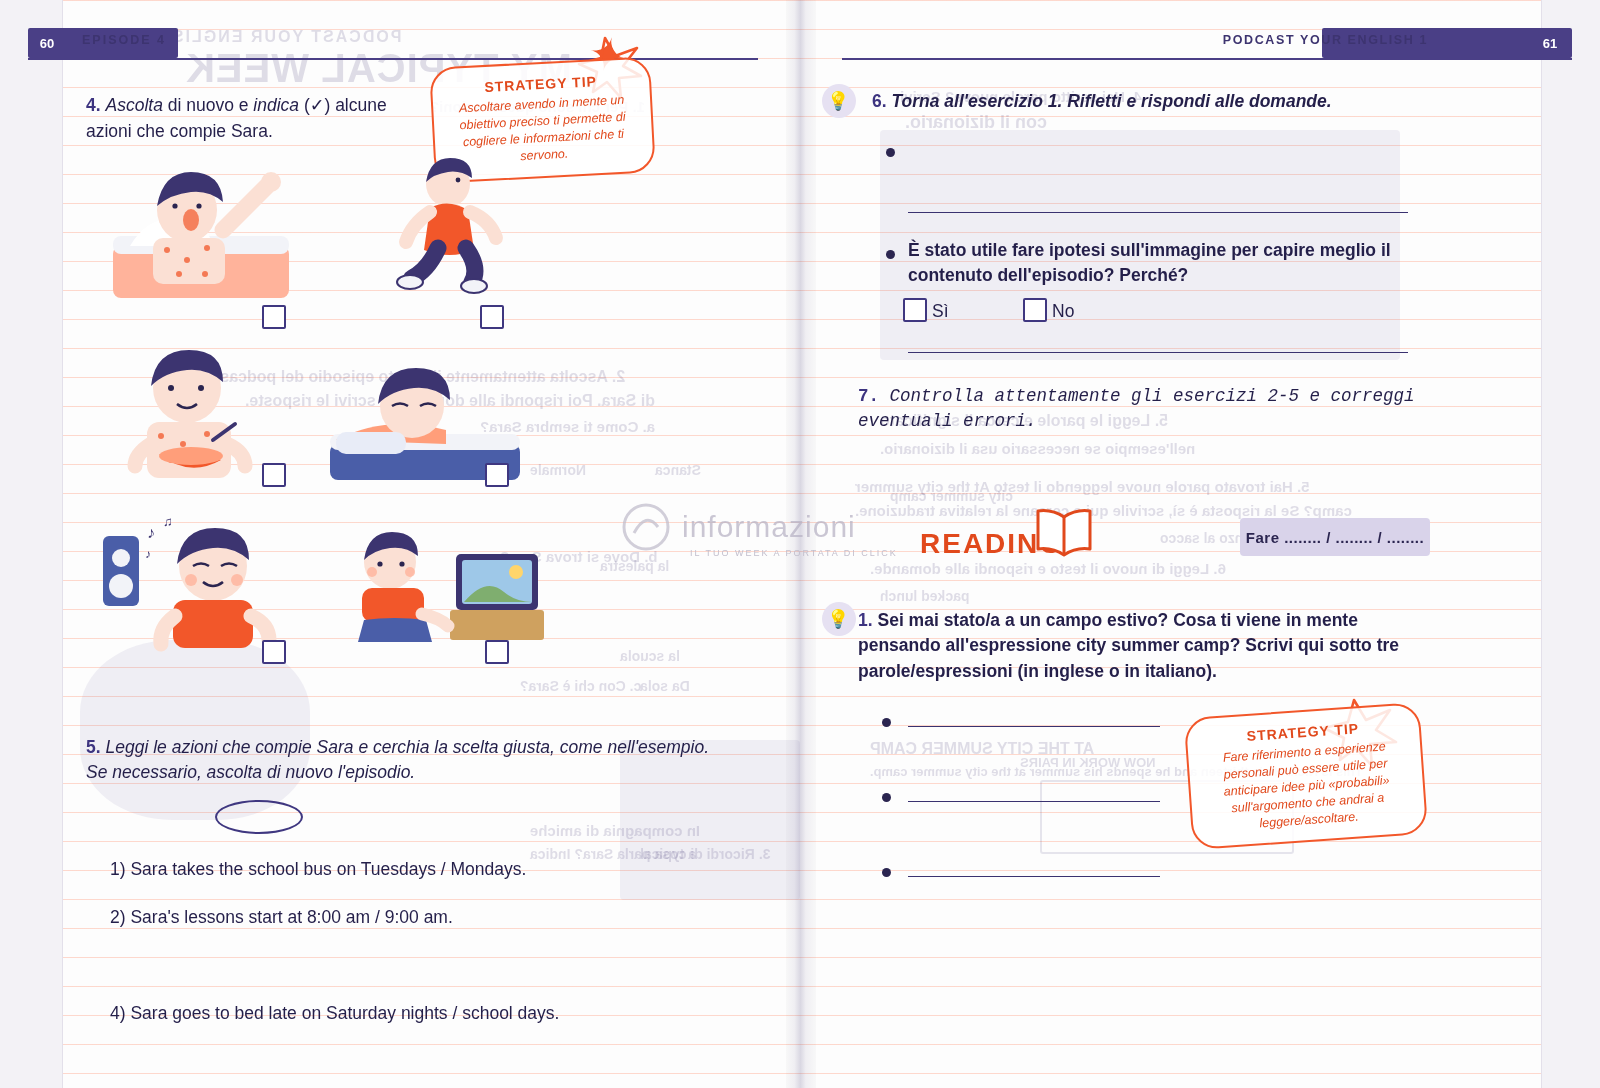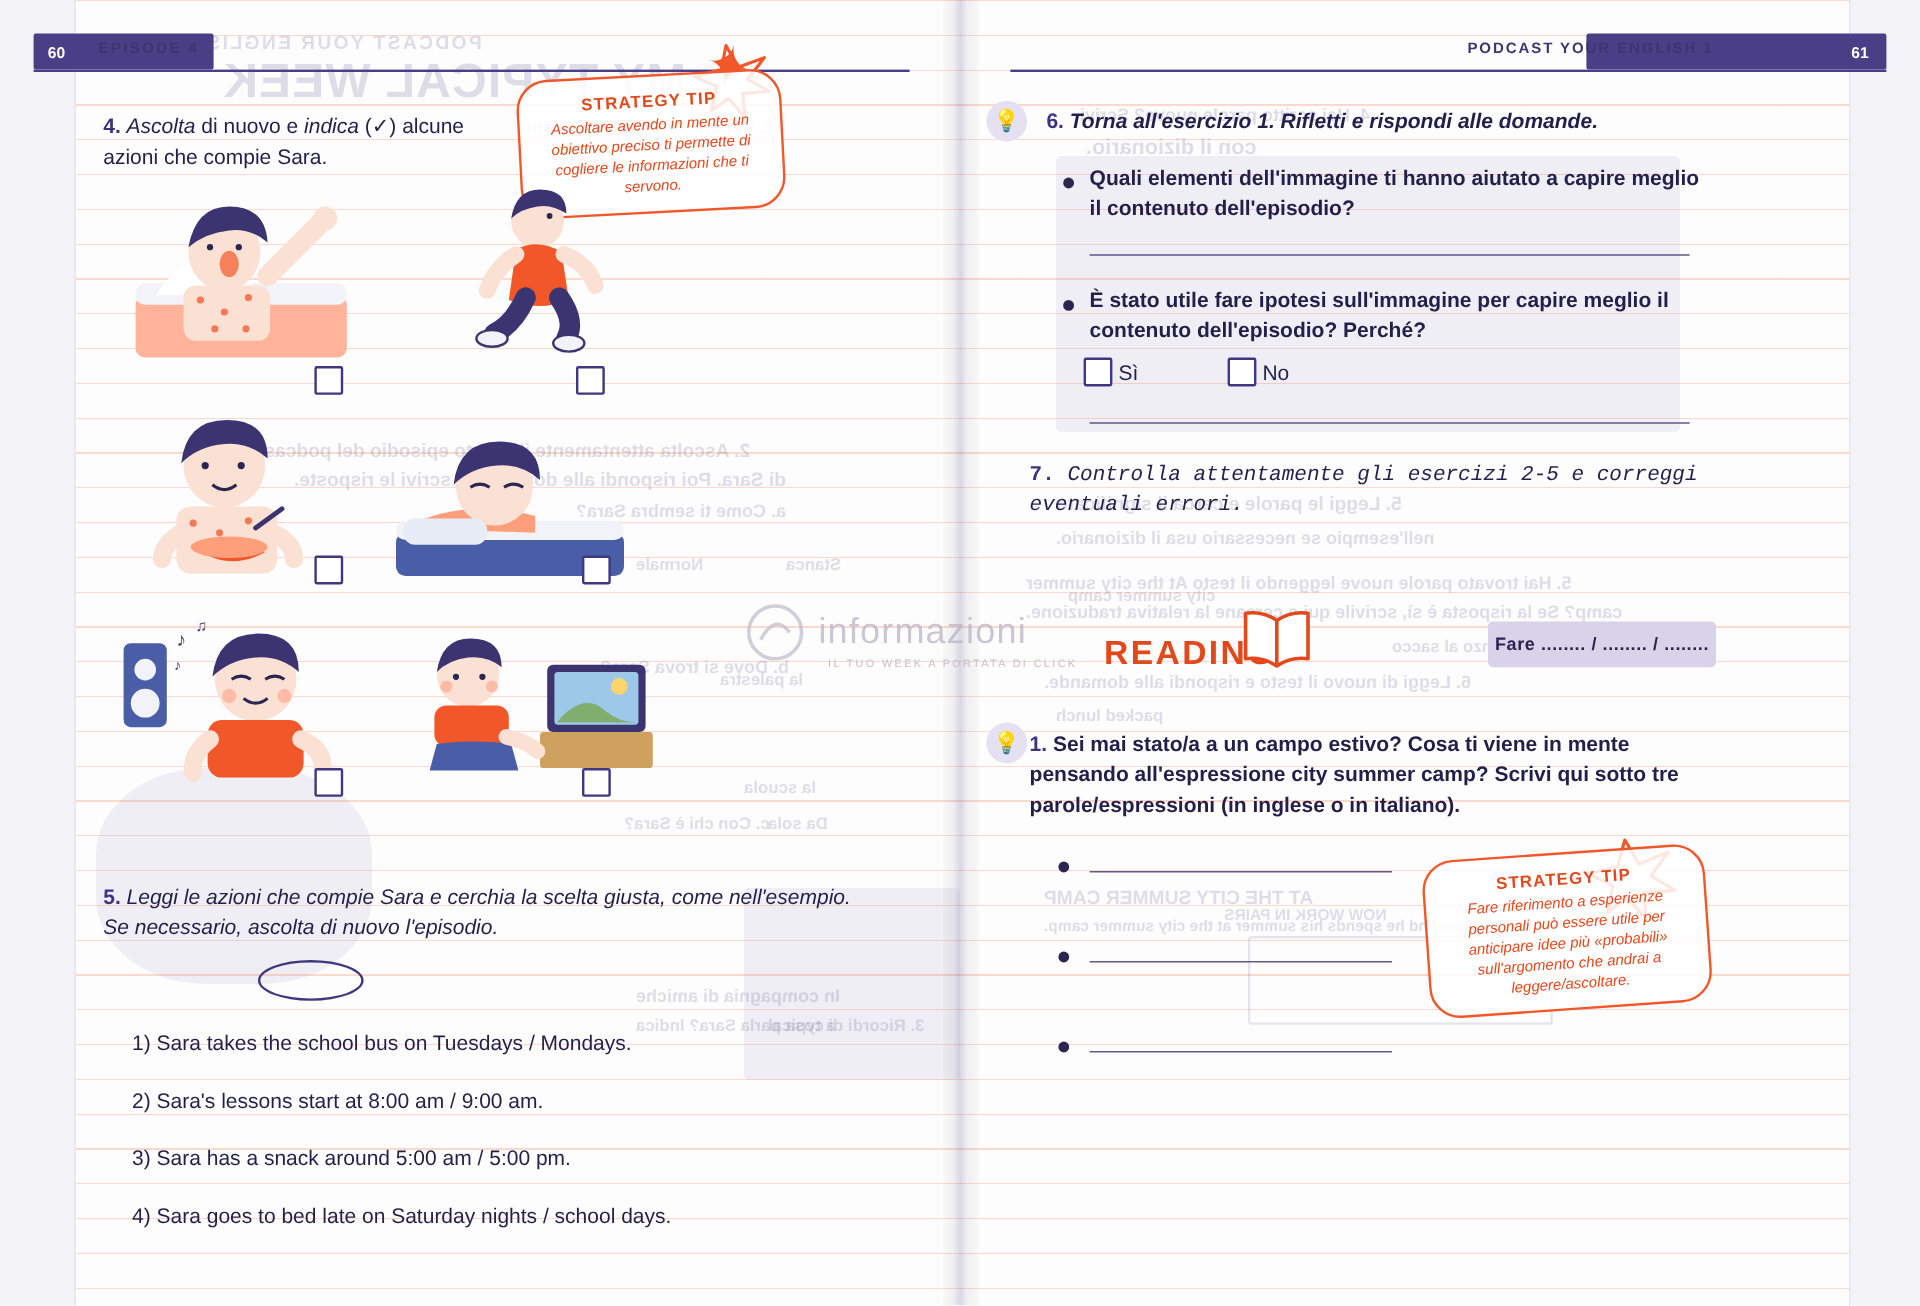--- a/index.html
+++ b/index.html
@@ -337,31 +337,29 @@
   <div class="cbox" style="position:absolute;left:485px;top:640px;"></div>
 
   <div class="ex body-txt" style="left:86px;top:735px;width:640px;line-height:1.45;">
     <span class="exnum">5.</span>
     <span class="it">Leggi le azioni che compie Sara e cerchia la scelta giusta, come nell'esempio. Se necessario, ascolta di nuovo l'episodio.</span>
   </div>
 
   <div class="circle-hl" style="left:215px;top:800px;width:84px;height:30px;"></div>
   <div class="ex body-txt" style="left:110px;top:856px;">1) Sara takes the school bus on Tuesdays / Mondays.</div>
   <div class="ex body-txt" style="left:110px;top:904px;">2) Sara's lessons start at 8:00 am / 9:00 am.</div>
-  <div class="ex body-txt" style="left:110px;top:952px;">3) Sara has a snack around 5:00 am / 5:00 pm.</div>
   <div class="ex body-txt" style="left:110px;top:1000px;">4) Sara goes to bed late on Saturday nights / school days.</div>
 
   <div class="bulb" style="left:822px;top:84px;">💡</div>
   <div class="ex body-txt" style="left:872px;top:88px;width:580px;">
     <span class="exnum">6.</span>
     <span class="it b">Torna all'esercizio 1. Rifletti e rispondi alle domande.</span>
   </div>
 
   <div class="bullet" style="left:886px;top:148px;"></div>
-  <div class="ex body-txt b" style="left:908px;top:136px;width:520px;line-height:1.45;">Quali elementi dell'immagine ti hanno aiutato a capire meglio il contenuto dell'episodio?</div>
   <div class="aline" style="left:908px;top:212px;width:500px;"></div>
 
   <div class="bullet" style="left:886px;top:250px;"></div>
   <div class="ex body-txt b" style="left:908px;top:238px;width:520px;line-height:1.45;">È stato utile fare ipotesi sull'immagine per capire meglio il contenuto dell'episodio? Perché?</div>
 
   <div class="cbox" style="position:absolute;left:903px;top:298px;"></div>
   <div class="ex body-txt" style="left:932px;top:298px;">Sì</div>
   <div class="cbox" style="position:absolute;left:1023px;top:298px;"></div>
   <div class="ex body-txt" style="left:1052px;top:298px;">No</div>
   <div class="aline" style="left:908px;top:352px;width:500px;"></div>

